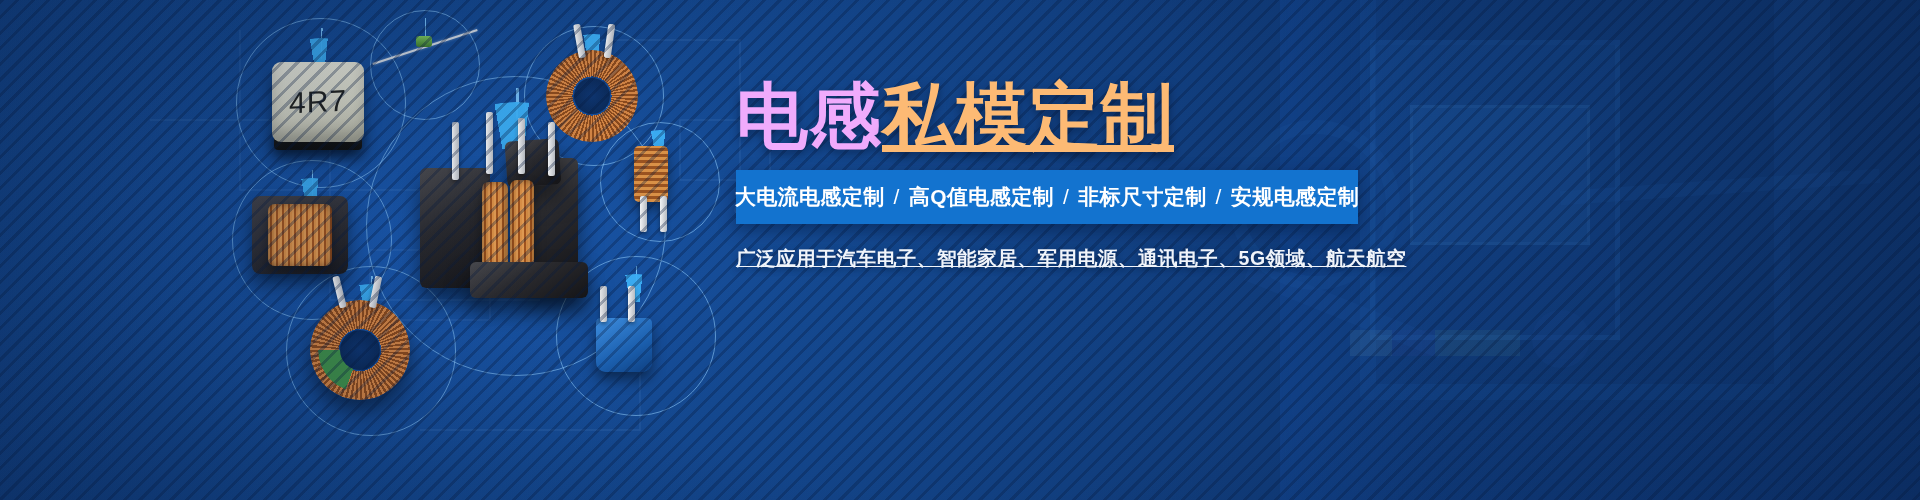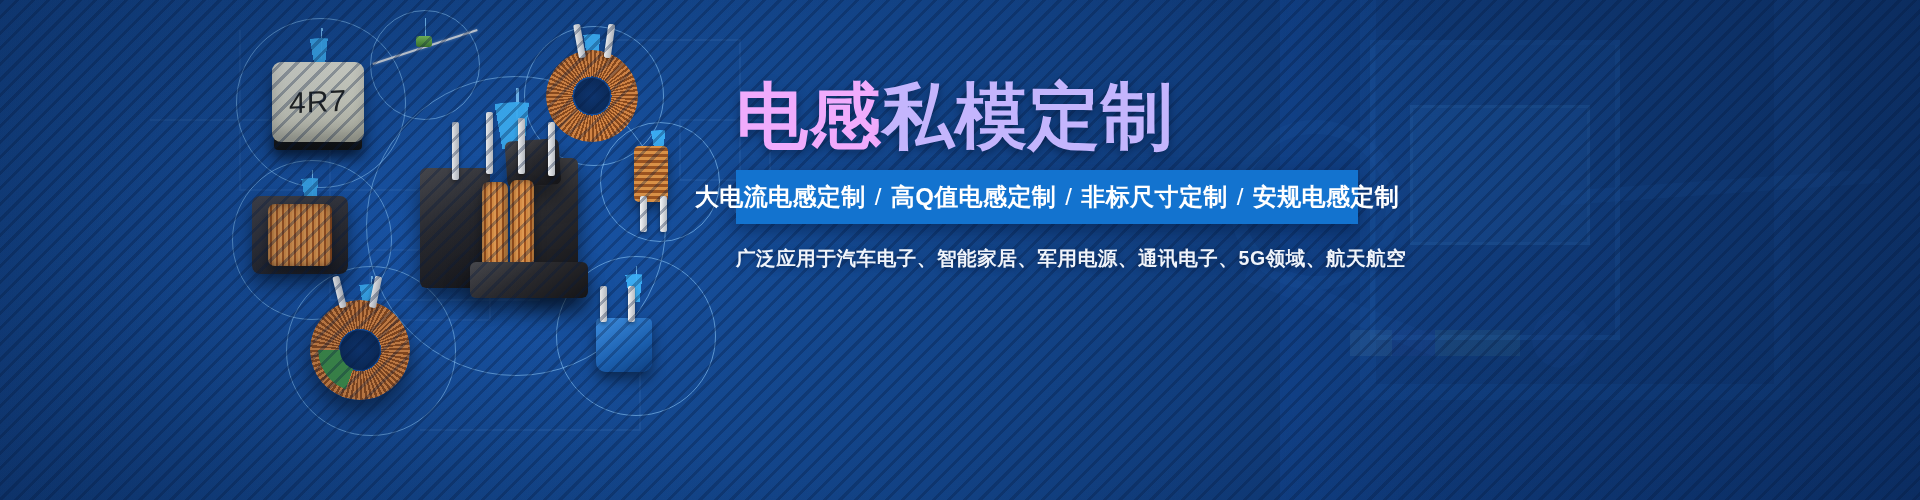--- a/index.html
+++ b/index.html
@@ -121,35 +121,35 @@
     font-size:17px;letter-spacing:3.1px;color:#b9c7dd;opacity:.78;
     font-weight:400;white-space:nowrap;margin:0 0 4px 4px;
   }
   .headline{
     margin:0;font-size:72px;line-height:1.08;font-weight:700;letter-spacing:1px;
     white-space:nowrap;
     font-family:"DejaVu Sans","Liberation Sans",sans-serif;
     text-shadow:0 4px 10px rgba(3,18,48,.55);
   }
   .hl-white{color:#f0abfc;}
-  .hl-gold{color:#c4b5fd;}
+  .hl-gold{color:#fdba74;text-decoration:underline;}
 
   .feature-bar{
     margin-top:14px;width:622px;height:54px;background:#1373cf;
     display:flex;align-items:center;justify-content:center;
     box-shadow:0 6px 16px rgba(3,20,52,.45);
   }
   .feature-text{
-    color:#ffffff;font-size:24px;font-weight:700;letter-spacing:.4px;white-space:nowrap;
+    color:#ffffff;font-size:21px;font-weight:700;letter-spacing:.4px;white-space:nowrap;
   }
   .feature-sep{color:#ffffff;padding:0 9px;font-weight:400;}
 
   .desc{
     margin-top:21px;color:#f0f4fa;font-size:19.5px;font-weight:700;letter-spacing:.6px;
-    white-space:nowrap;text-shadow:0 2px 6px rgba(3,18,48,.5);
+    white-space:nowrap;text-shadow:0 2px 6px rgba(3,18,48,.5);text-decoration:underline;
   }
 </style>
 </head>
 <body>
 
 <div class="banner">
 
   <div class="bg-base"></div>
   <div class="bg-photo">
     <div class="machine m-wheel"></div>

